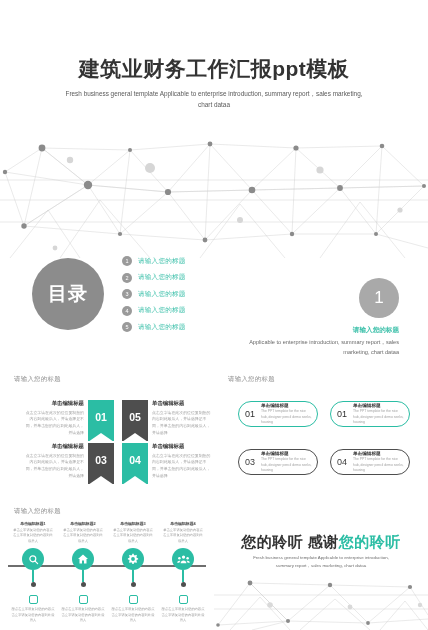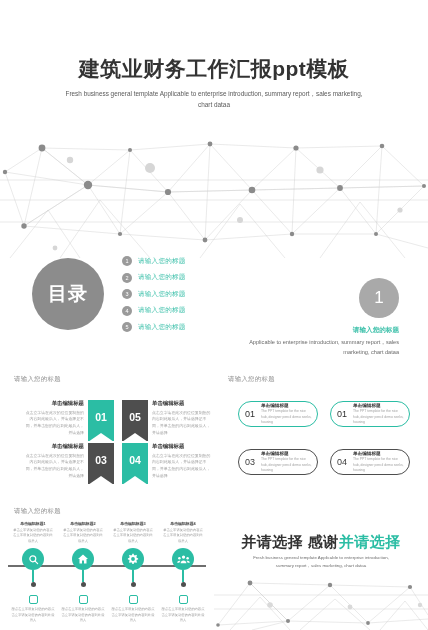--- a/index.html
+++ b/index.html
@@ -390,21 +390,21 @@
       </div>
       <div class="tl-stem"></div>
       <div class="tl-dot"></div>
       <div class="tl-sq"></div>
       <div class="tl-botbody">想点击立字请复制您的内容点击立字请复制您的内容到此最后人</div>
     </div>
   </div>
 
   <div class="slide-end">
     <div class="end-title">
-      <span>并请选择 感谢</span><span class="accent">并请选择</span>
+      <span>您的聆听 感谢</span><span class="accent">您的聆听</span>
     </div>
     <div class="end-sub">Fresh business general template Applicable to enterprise introduction, summary report，sales marketing, chart dataa</div>
   </div>
 
   <div class="net net-bottom">
     <svg viewBox="0 0 428 55" preserveAspectRatio="none">
       <g stroke="#cfcfcf" stroke-width="0.45" fill="none">
         <path d="M218 50 L250 8 L288 46 L252 55"></path>
         <path d="M250 8 L288 46 L330 10 L368 48 L410 12 L428 40"></path>
         <path d="M218 50 L288 46 L368 48 L428 44"></path>

